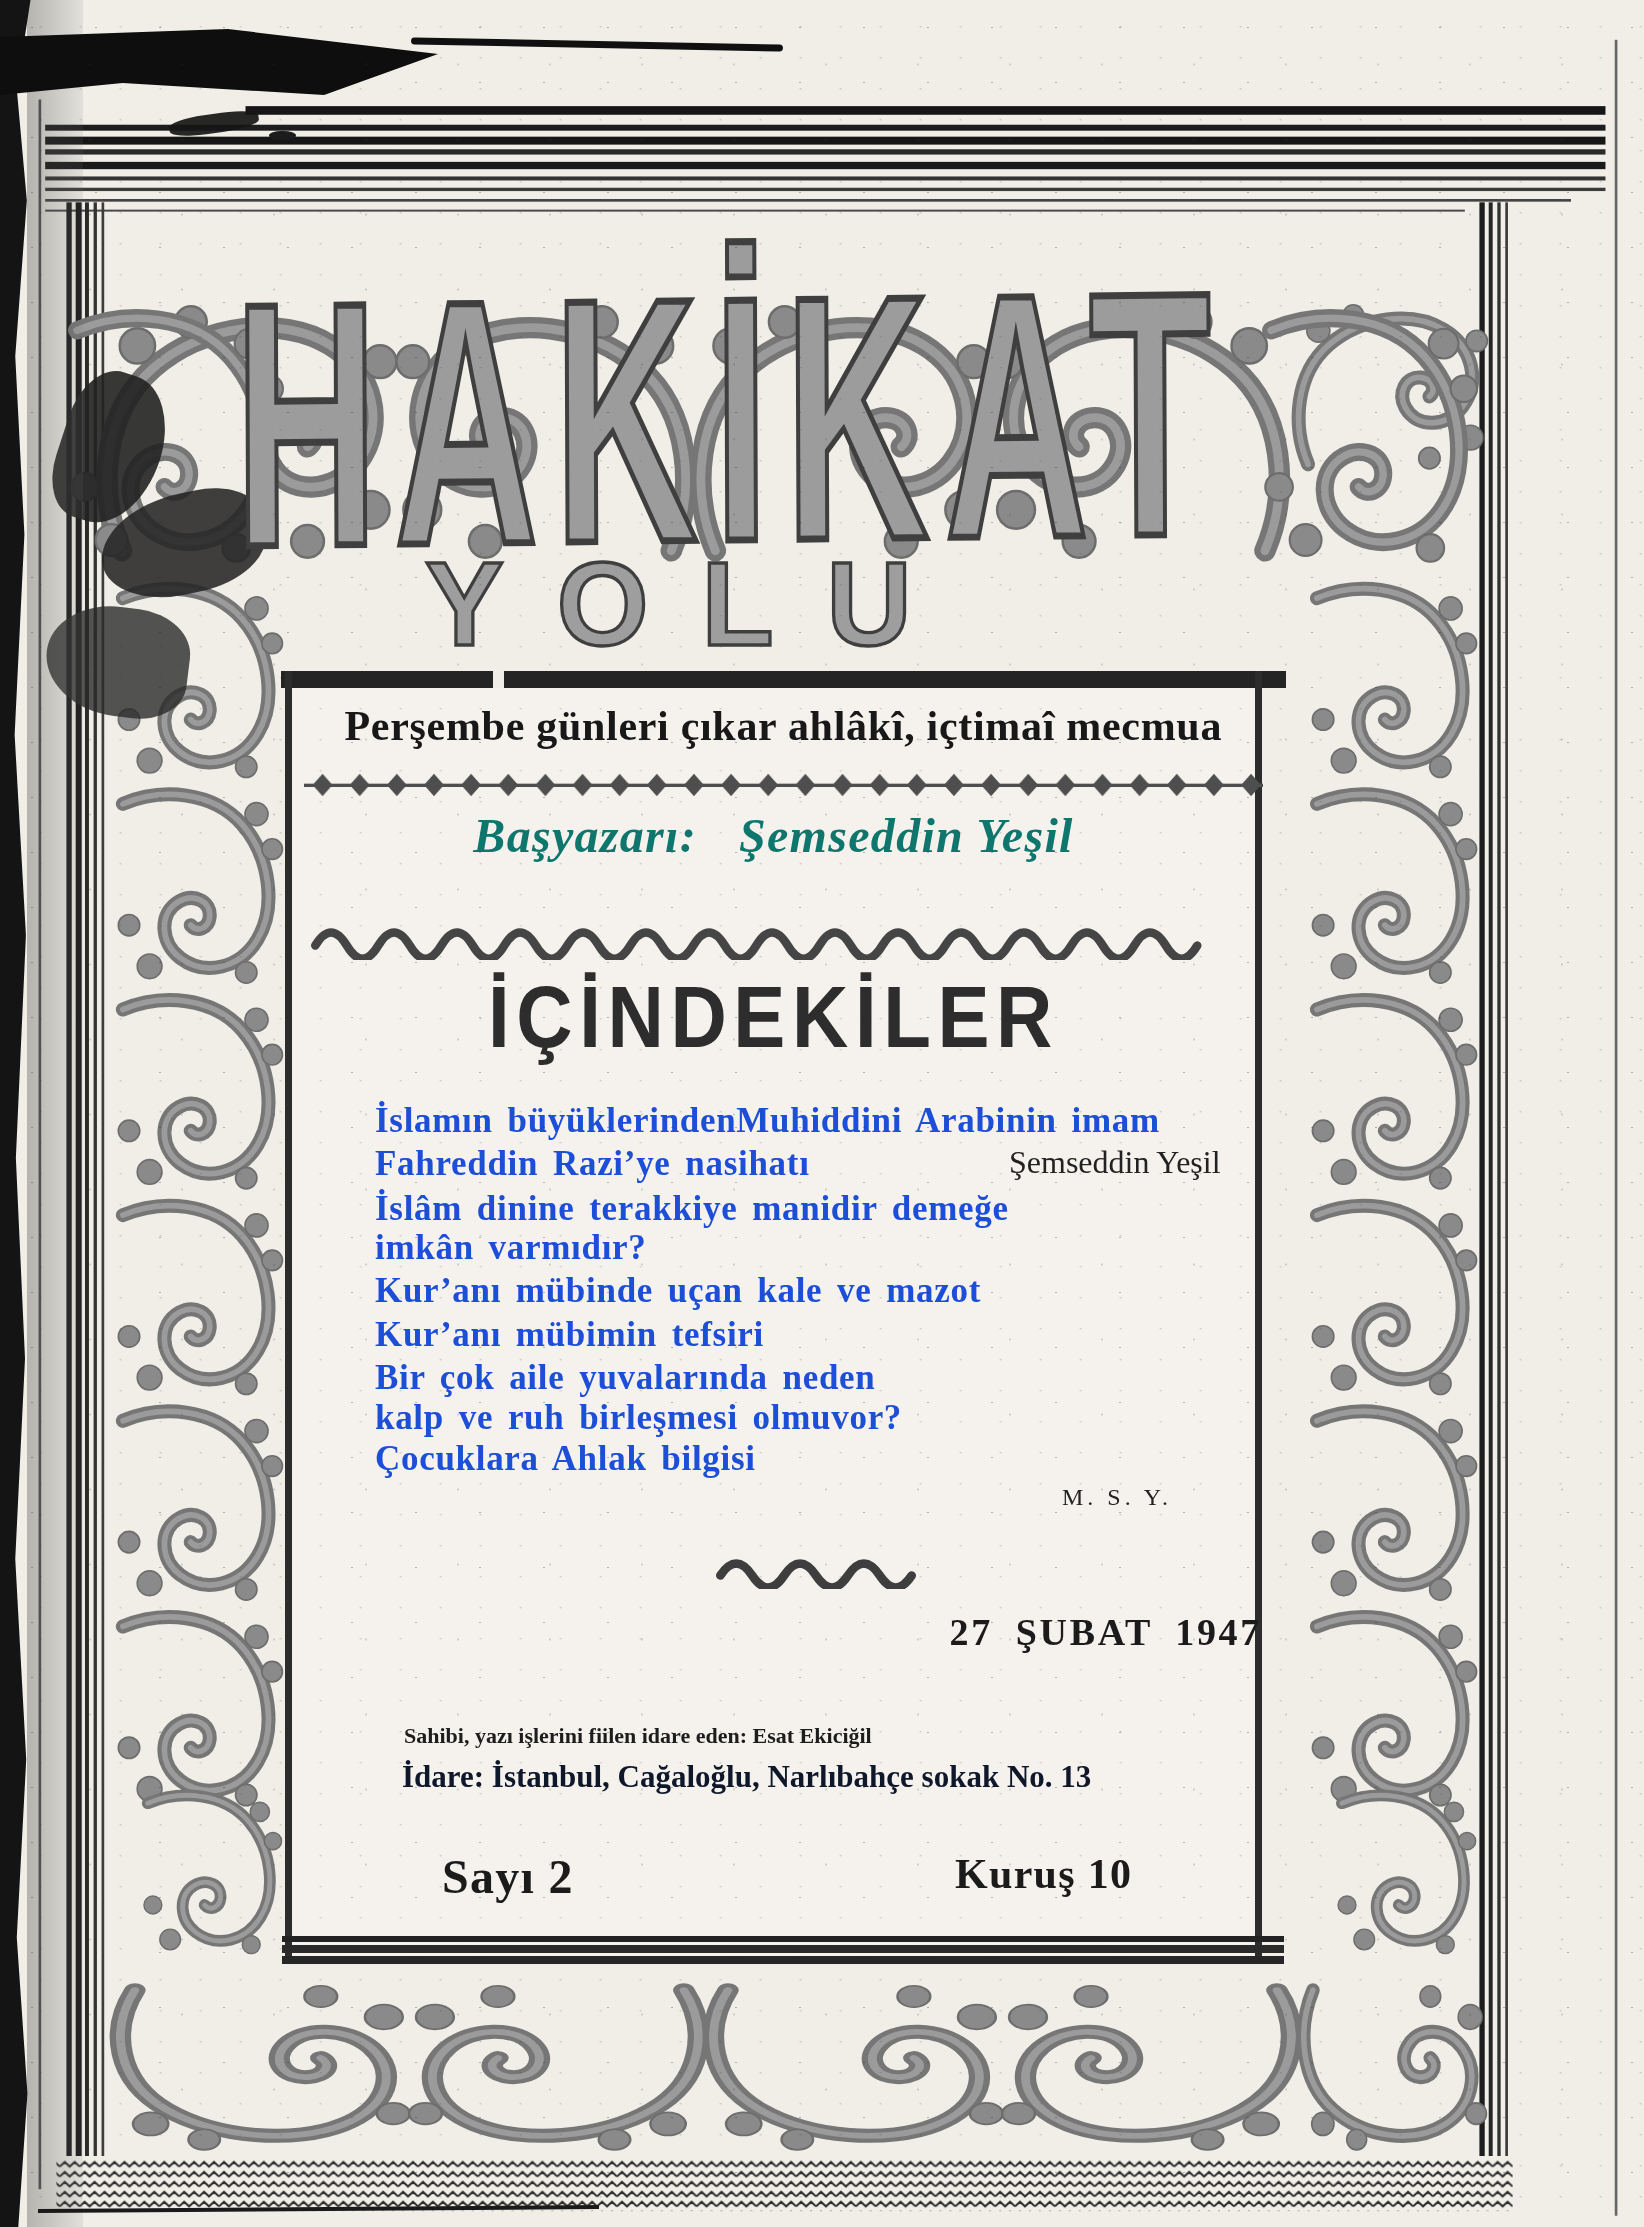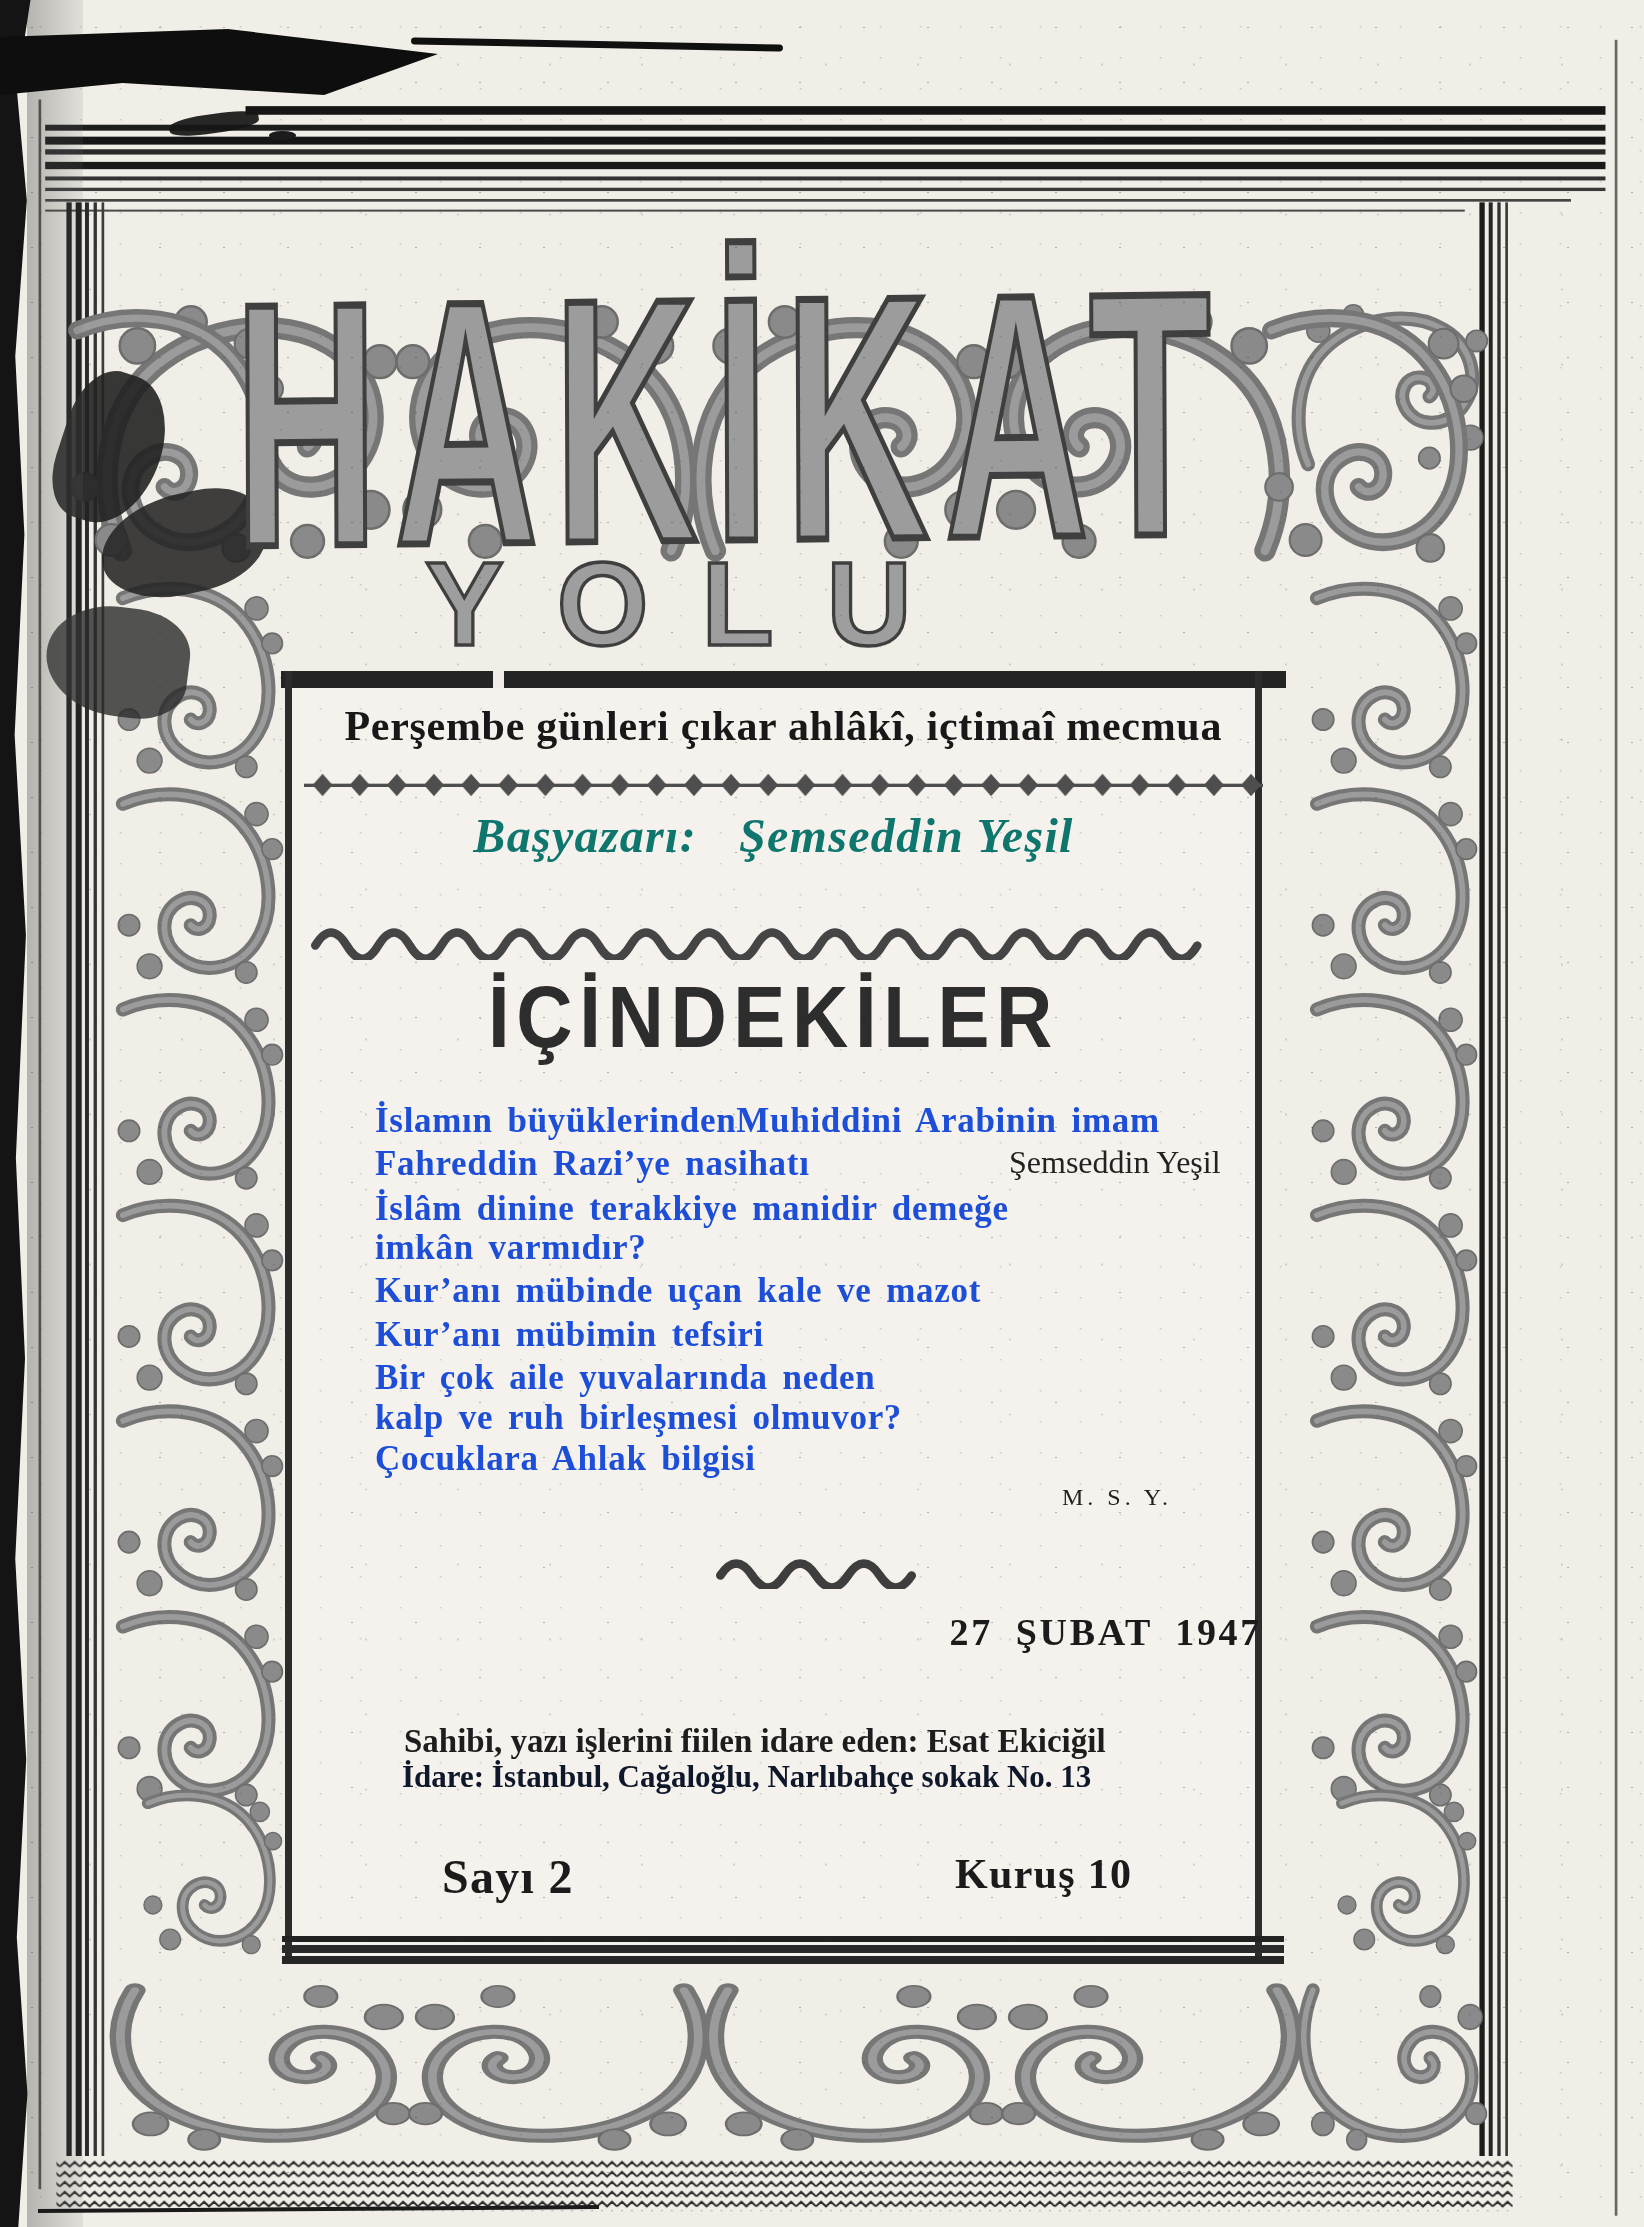--- a/index.html
+++ b/index.html
@@ -104,21 +104,21 @@
   }
   .toc-author{
     position:absolute; font-weight:normal; font-size:32px; line-height:1; color:#222;
   }
   .wavy2{position:absolute; left:430px; top:883px;}
   .issue-date{
     position:absolute; left:0; top:942px; width:100%; text-align:right;
     font-size:38px; font-weight:bold; letter-spacing:2.7px; word-spacing:10.6px; line-height:1;
   }
   .owner-line{position:absolute; left:119px; top:1054px; width:876px;
-    font-size:33px; font-weight:bold; line-height:1; color:#1d1d1d;}
+    font-size:22px; font-weight:bold; line-height:1; color:#1d1d1d;}
   .address-line{position:absolute; left:117px; top:1090px; width:876px;
     font-size:31px; font-weight:bold; line-height:1; color:#0f172a;}
   .issue-no{position:absolute; left:157px; top:1182px; font-size:48px; font-weight:bold; line-height:1; letter-spacing:1.3px;}
   .price{position:absolute; left:670px; top:1182px; font-size:42px; font-weight:bold; line-height:1; letter-spacing:1.3px;}
   .scratch{position:absolute; left:38px; top:2207px; width:561px; height:4px; background:#1a1a1a; transform:rotate(-0.4deg); z-index:8;}
 </style>
 </head>
 <body>
 
 <div id="page">

